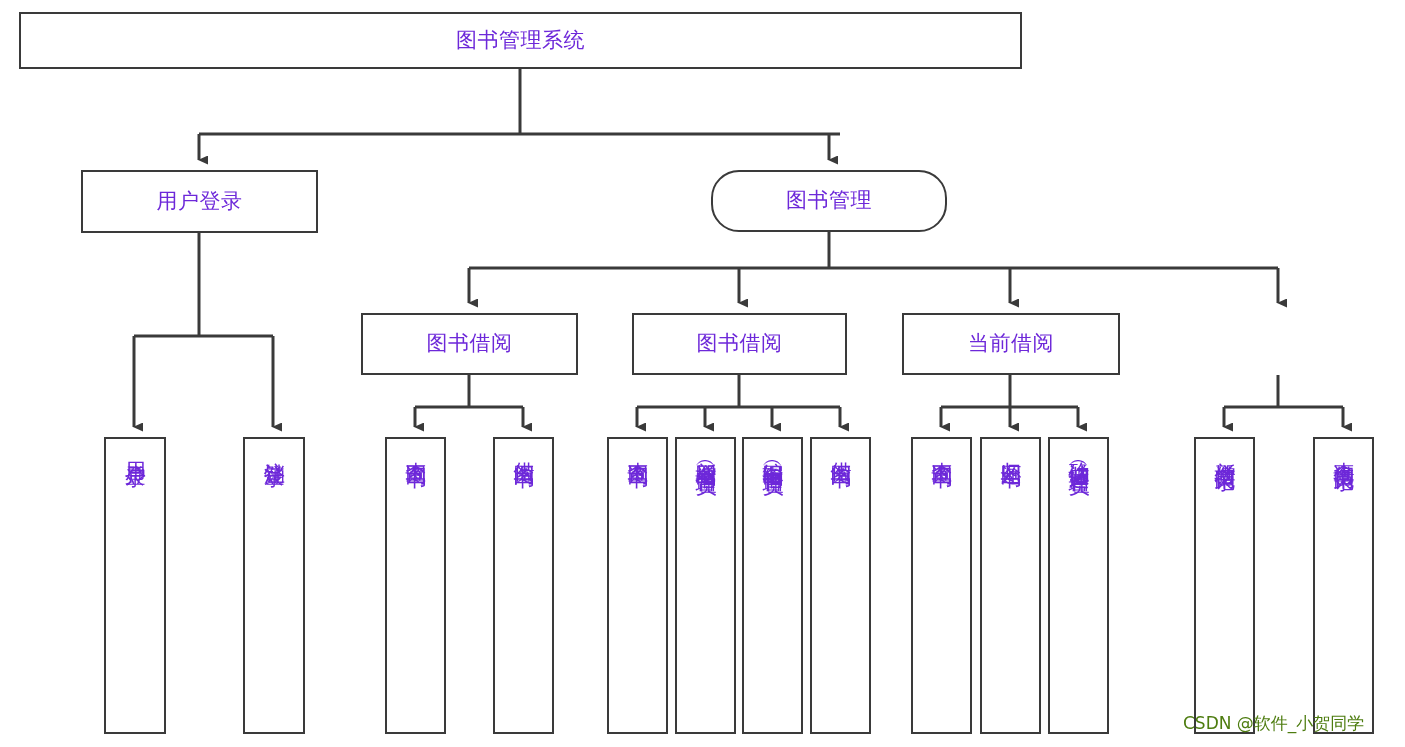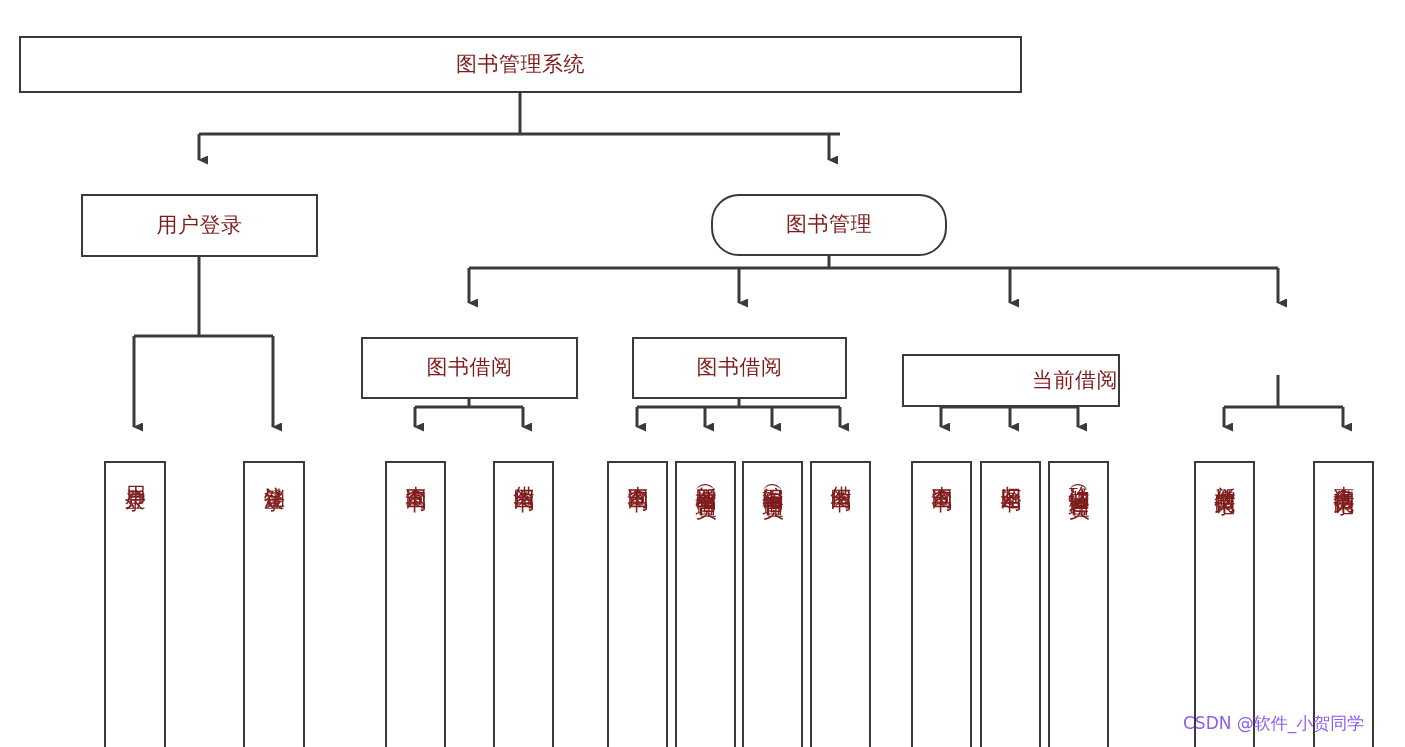--- a/index.html
+++ b/index.html
@@ -25,22 +25,21 @@
     pointer-events: none;
   }
   .node {
     position: absolute;
     box-sizing: border-box;
     background: #ffffff;
     border: 2.5px solid #3a3a3a;
     display: flex;
     align-items: center;
     justify-content: center;
-    color: #7f1d1d;
-    margin-top: 24px;
+    color: #6d28d9;
   }
   .node .label {
     display: block;
     text-align: center;
     letter-spacing: 0.5px;
   }
   .node.horizontal .label {
     font-size: 21px;
     line-height: 1.1;
     white-space: nowrap;
@@ -57,21 +56,21 @@
     font-size: 21px;
     line-height: 1.18;
     letter-spacing: 2px;
     white-space: nowrap;
   }
   .watermark {
     position: absolute;
     left: 1183px;
     top: 712px;
     font-size: 17px;
-    color: #8b5cf6;
+    color: #4d7c0f;
     white-space: nowrap;
     font-family: "DejaVu Sans", "Liberation Sans", sans-serif;
   }
 </style>
 </head>
 <body>
 
 <div id="diagram">
 
   <svg class="connectors" viewBox="0 0 1405 747" xmlns="http://www.w3.org/2000/svg">
@@ -137,21 +136,21 @@
   </div>
 
   <div class="node horizontal" style="left:361px; top:313px; width:217px; height:62px;">
     <span class="label">图书借阅</span>
   </div>
 
   <div class="node horizontal" style="left:632px; top:313px; width:215px; height:62px;">
     <span class="label">图书借阅</span>
   </div>
 
-  <div class="node horizontal" style="left:902px; top:330px; width:218px; height:53px;justify-content:flex-end;">
+  <div class="node horizontal" style="left:902px; top:313px; width:218px; height:62px;">
     <span class="label">当前借阅</span>
   </div>
 
 
   <div class="node vertical" style="left:104px; top:437px; width:62px; height:297px;">
     <span class="label">用户登录</span>
   </div>
 
   <div class="node vertical" style="left:243px; top:437px; width:62px; height:297px;">
     <span class="label">注销登录</span>

